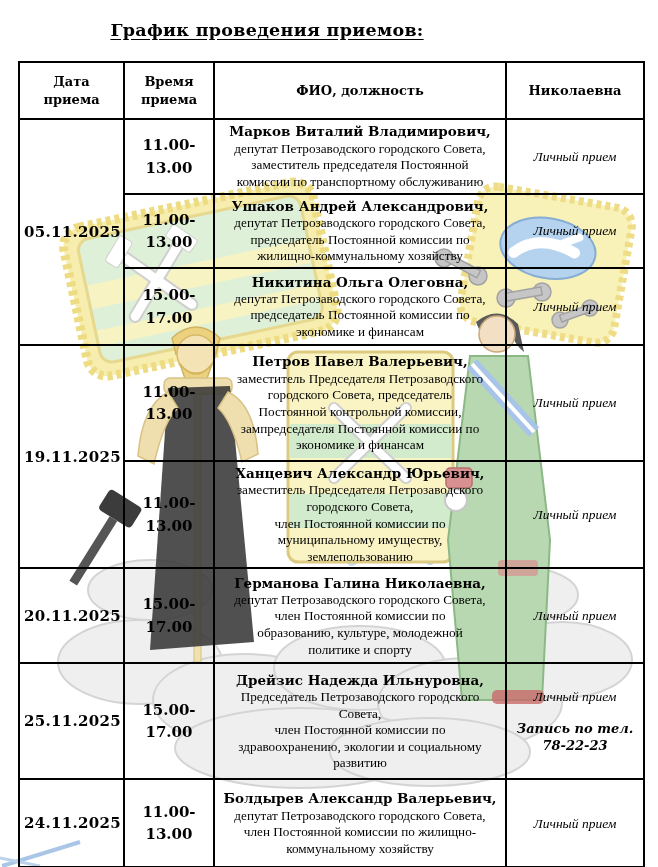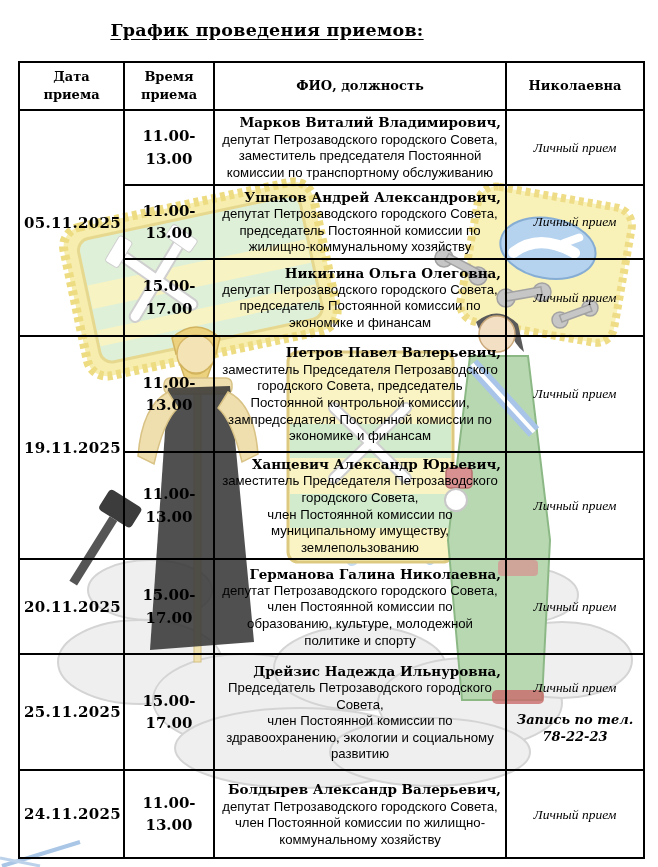--- a/index.html
+++ b/index.html
@@ -28,29 +28,29 @@
     background:transparent;
   }
   table.sched td, table.sched th{
     border:2px solid #000;
     padding:2px 4px;
     text-align:center;vertical-align:middle;
     background:transparent;
   }
   col.c-date{width:105px;} col.c-time{width:90px;}
   col.c-person{width:292px;} col.c-note{width:138px;}
-  tr.rh{height:48px;}  tr.r1{height:75px;} tr.r2{height:70px;}
+  tr.rh{height:57px;}  tr.r1{height:75px;} tr.r2{height:70px;}
   tr.r3{height:77px;}  tr.r4{height:116px;} tr.r5{height:95px;}
   tr.r6{height:95px;}  tr.r7{height:116px;} tr.r8{height:88px;}
   th{font-size:13px;font-weight:bold;white-space:pre-line;line-height:1.35;}
   td.date{font-size:15px;font-weight:bold;letter-spacing:.3px;}
   td.time{font-size:15px;font-weight:bold;white-space:pre-line;line-height:1.5;}
-  .name{display:block;font-size:13.5px;font-weight:bold;line-height:1.35;text-align:right;}
+  .name{display:block;font-size:13.5px;font-weight:bold;line-height:1.35;}
   .pos{
-    display:block;font-family:Liberation Sans, sans-serif;
+    display:block;font-family:Liberation Serif, serif;
     font-size:13.2px;line-height:1.26;white-space:pre-line;
   }
   td.note{font-family:"Liberation Serif",serif;font-size:13.5px;line-height:1.3;font-style:italic;}
   .note-text{display:block;}
   .note-phone{
     display:block;margin-top:14px;white-space:pre-line;
     font-family:"DejaVu Serif","Liberation Serif",serif;
     font-size:13px;font-weight:bold;line-height:1.35;
   }
   .note-phone:empty{display:none;margin:0;}

